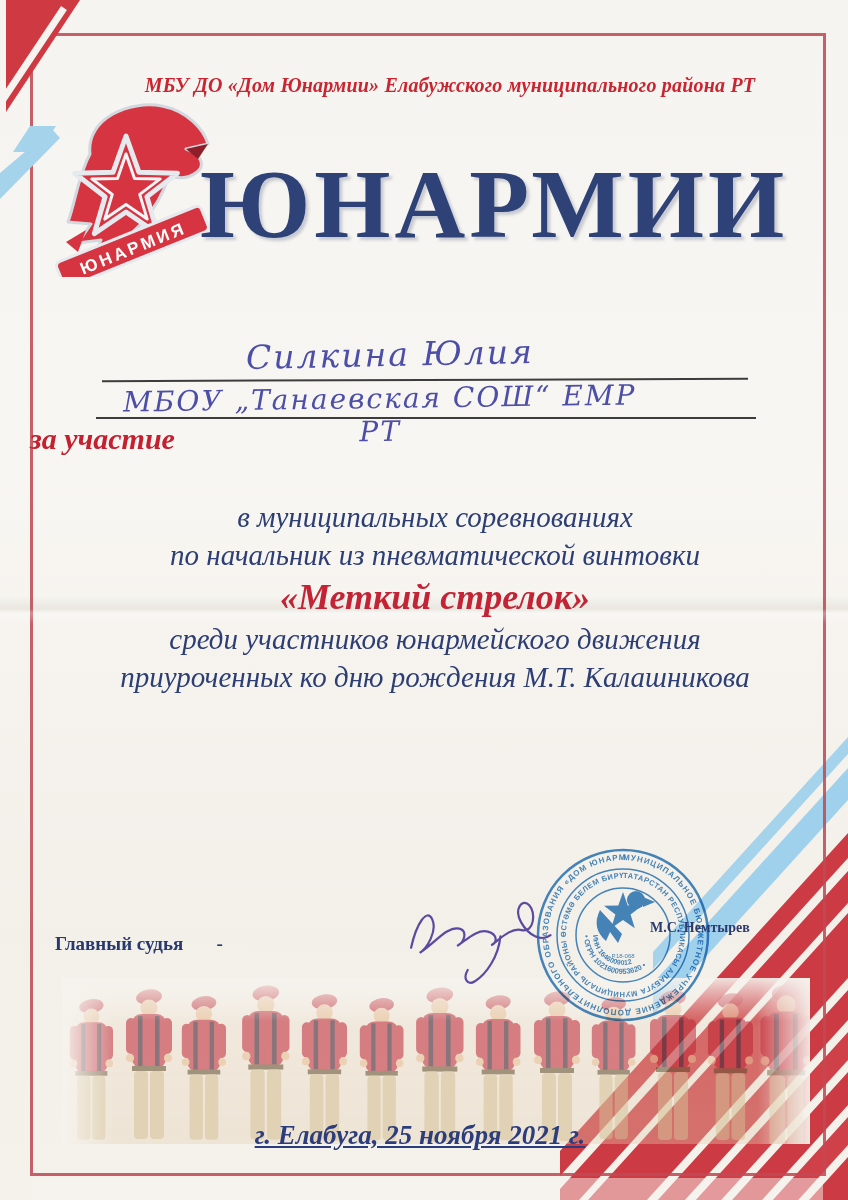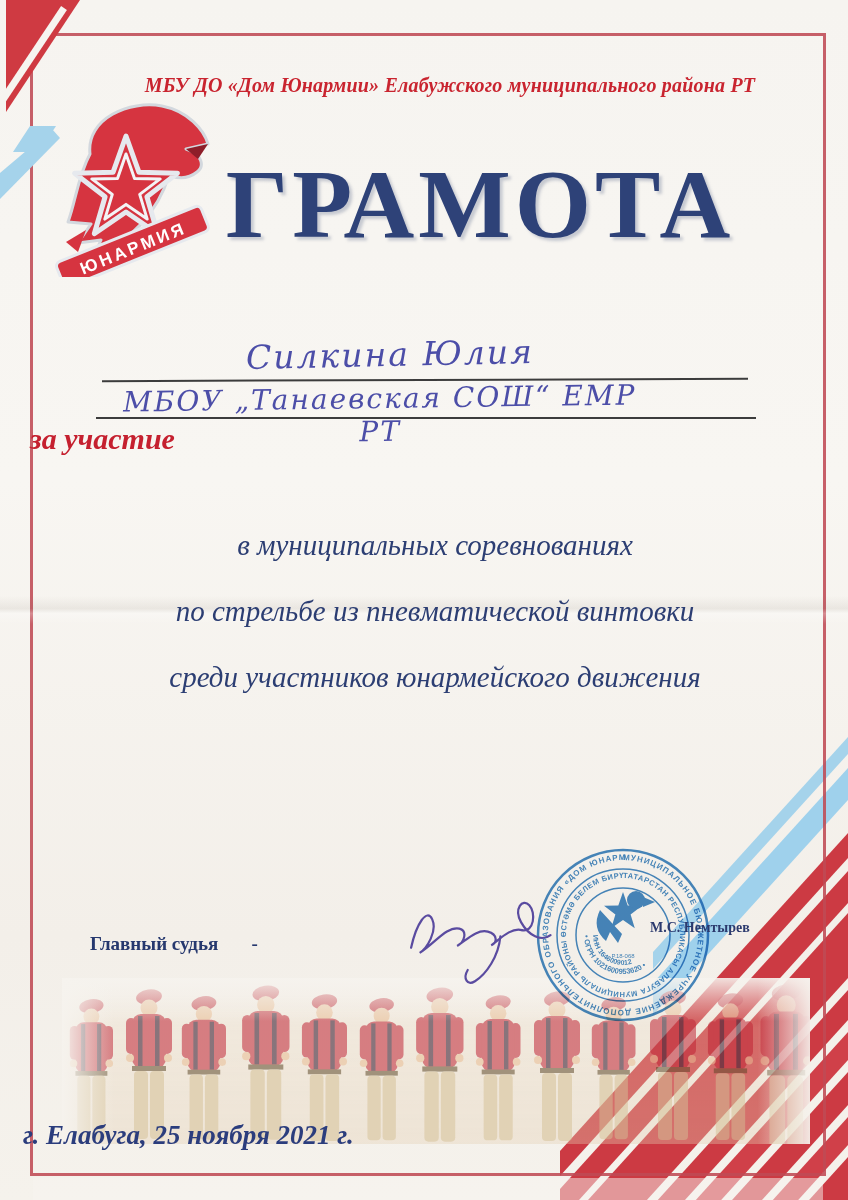--- a/index.html
+++ b/index.html
@@ -50,49 +50,49 @@
   .hand-school{left:100px; width:560px; top:382px; font-size:28px; transform:rotate(-0.8deg);}
   .uline{height:2px; background:#3c3c3c; z-index:5;}
   .uline1{left:102px; width:646px; top:379px; transform:rotate(-0.2deg);}
   .uline2{left:96px; width:660px; top:417px;}
   .reason{
     left:30px; right:22px; top:422px; z-index:5; 
     font-size:30px; font-weight:bold; font-style:italic; color:#c5202f;
   }
   .body-block{left:40px; width:790px; top:498px; z-index:5; text-align:center;}
   .bline{
-    font-style:italic; font-size:29px; line-height:38px; color:#2c3e73; font-weight:500;margin-top:28px;
+    font-style:italic; font-size:29px; line-height:38px; color:#2c3e73; font-weight:500;
   }
   .bline.red{
     color:#c32334; font-weight:bold; font-size:36px; line-height:46px;
   }
   .official{
     left:55px; top:884px; z-index:6; white-space:pre;
-    font-size:19px; font-weight:bold; color:#26386e; line-height:24px;margin-left:35px;
+    font-size:19px; font-weight:bold; color:#26386e; line-height:24px;
   }
   .signer{
     left:650px; top:920px; z-index:6;
     font-size:14px; font-weight:bold; color:#2c3a6e;
   }
   .photo-wrap{
     left:62px; top:978px; width:748px; height:166px; z-index:3;
     opacity:.68; filter:blur(.6px);
     background:linear-gradient(180deg, rgba(240,228,212,0) 0%, rgba(233,215,189,.45) 30%, rgba(227,206,178,.55) 100%);
   }
   .photo-fade{
     left:62px; top:978px; width:748px; height:166px; z-index:3;
     background:
       linear-gradient(90deg, rgba(246,243,238,.95) 0%, rgba(246,243,238,0) 7%, rgba(246,243,238,0) 93%, rgba(246,243,238,.9) 100%),
       linear-gradient(180deg, rgba(246,243,238,.9) 0%, rgba(246,243,238,0) 26%);
   }
   .stamp{left:528px; top:840px; z-index:6; mix-blend-mode:multiply; opacity:.88;}
   .signature{left:405px; top:888px; z-index:7; transform:rotate(-6deg);}
   .date-line{
-    left:23px; right:22px; top:1120px; z-index:6; 
-    font-size:27px; font-weight:bold; font-style:italic; color:#2b3d7d;
+    left:14px; right:22px; top:1120px; z-index:6; text-align:center;
+    font-size:27px; font-weight:bold; font-style:italic; color:#2b3d7d;text-decoration:underline;
   }
 </style>
 </head>
 <body>
 
 <div class="page">
 
   <svg class="abs deco-right" width="288" height="510" viewBox="0 0 288 510">
     <polygon points="288,47 288,64 93,279 93,262" fill="#a5d3eb"></polygon>
     <polygon points="288,78 288,110 93,325 93,293" fill="#9fd1ec"></polygon>
@@ -129,34 +129,36 @@
     <polygon points="88,44 100.9,80.2 139.4,81.3 108.9,104.8 119.7,141.7 88,120 56.3,141.7 67.1,104.8 36.6,81.3 75.1,80.2" fill="#d63440" stroke="#e6e9ee" stroke-width="5" stroke-linejoin="round"></polygon>
     <polygon points="88,62 96.5,86.4 122.2,86.9 101.7,102.4 109.2,127.1 88,112.4 66.8,127.1 74.3,102.4 53.8,86.9 79.5,86.4" fill="none" stroke="#f3f4f6" stroke-width="3" stroke-linejoin="round"></polygon>
     <polygon points="28,150 48,138 40,160" fill="#d63440"></polygon>
     <polygon points="50,164 70,152 62,174" fill="#d63440"></polygon>
     <g transform="translate(95,156) rotate(-22)">
       <rect x="-78" y="-15" width="156" height="27" rx="5" fill="#d63440" stroke="#e6e9ee" stroke-width="3"></rect>
       <text x="0" y="6" text-anchor="middle" fill="#ffffff" font-family="Liberation Sans, sans-serif" font-size="17" font-weight="bold" letter-spacing="3">ЮНАРМИЯ</text>
     </g>
   </svg>
 
-  <div class="abs title">ГРАМОТА</div>
+  <div class="abs title">ЮНАРМИИ</div>
 
 
   <div class="abs hand hand-name">Силкина  Юлия</div>
   <div class="abs uline uline1"></div>
   <div class="abs hand hand-school">МБОУ „Танаевская СОШ“ ЕМР РТ</div>
   <div class="abs uline uline2"></div>
 
   <div class="abs reason">за участие</div>
 
   <div class="abs body-block">
     <div class="bline">в муниципальных соревнованиях</div>
-    <div class="bline">по стрельбе из пневматической винтовки</div>
+    <div class="bline">по начальник из пневматической винтовки</div>
+    <div class="bline red">«Меткий стрелок»</div>
     <div class="bline">среди участников юнармейского движения</div>
+    <div class="bline">приуроченных ко дню рождения М.Т. Калашникова</div>
   </div>
 
   <div class="abs official">
     <div>Главный судья       -</div>
   </div>
 
   <div class="abs photo-wrap">
     <svg width="748" height="166" viewBox="0 0 748 166">
       <defs>
         <g id="fig">

